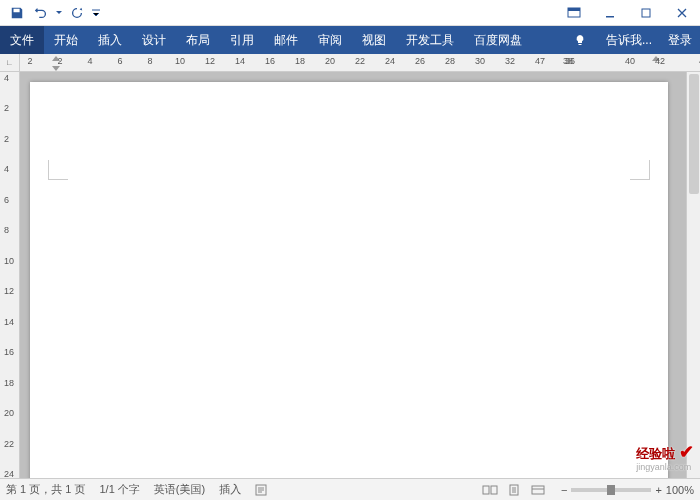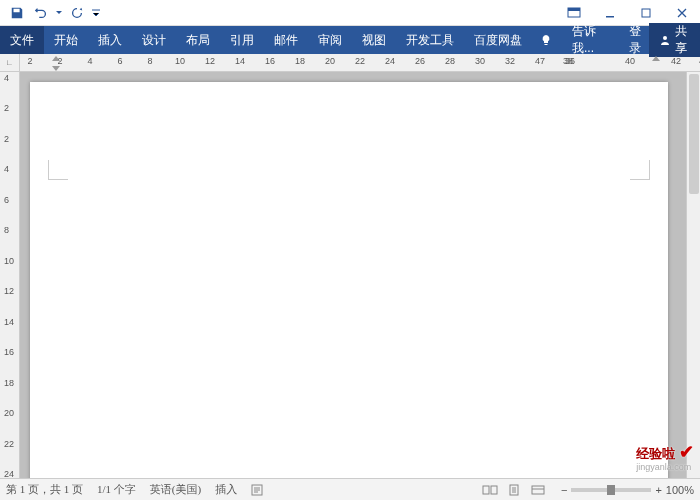--- a/index.html
+++ b/index.html
@@ -48,21 +48,21 @@
   .crop.tl::after { content:""; position:absolute; bottom:0; left:0; width:1px; height:20px; background:#ccc; }
   .crop.tr { top:78px; right:18px; width:20px; height:20px; }
   .crop.tr::before { content:""; position:absolute; bottom:0; right:0; width:20px; height:1px; background:#ccc; }
   .crop.tr::after { content:""; position:absolute; bottom:0; right:0; width:1px; height:20px; background:#ccc; }
 
   .vscroll { width:14px; background:#f0f0f0; border-left:1px solid #ccc; position:relative; }
   .vscroll .thumb { position:absolute; top:2px; left:2px; width:10px; height:120px; background:#cdcdcd; border-radius:2px; }
 
   
   .statusbar { height:22px; background:#f3f3f3; border-top:1px solid #ccc; display:flex; align-items:center; font-size:11px; color:#555; padding:0 6px; gap:14px; }
-  .statusbar .sbtn { display:flex; align-items:center; gap:2px; cursor:pointer;font-family:Liberation Serif, serif; }
+  .statusbar .sbtn { display:flex; align-items:center; gap:2px; cursor:pointer; }
   .statusbar .spacer { flex:1; }
   .viewbtns { display:flex; gap:6px; }
   .viewbtns .vb { width:18px; height:14px; display:flex; align-items:center; justify-content:center; }
   .zoomctl { display:flex; align-items:center; gap:4px; }
   .zoomslider { width:80px; height:4px; background:#ccc; position:relative; }
   .zoomslider .zthumb { position:absolute; left:50%; top:-3px; width:8px; height:10px; background:#888; transform:translateX(-50%); }
 
   
   .watermark { position:absolute; right:6px; bottom:28px; font-size:13px; color:#a00; text-shadow:0 0 2px #fff; display:flex; align-items:center; gap:4px; }
   .watermark .wmchk { color:#c00; font-weight:bold; font-size:18px; }
@@ -143,29 +143,20 @@
   <div class="tell">
     <span>
         <svg viewBox="0 0 12 12">
           <path fill="#fff" d="M6 1a3.5 3.5 0 0 0-2 6.3V9h4V7.3A3.5 3.5 0 0 0 6 1zM4.5 10h3v1h-3z"></path>
         </svg>
       </span>
     <span>告诉我...</span>
   </div>
   <div class="right">
     <div class="rbtn">登录</div>
-    <div class="share">
-      <span>
-          <svg width="12" height="12" viewBox="0 0 12 12">
-            <circle cx="6" cy="4" r="2" fill="#fff"></circle>
-            <path fill="#fff" d="M2 11c0-2 2-3 4-3s4 1 4 3H2z"></path>
-          </svg>
-        </span>
-      <span>共享</span>
-    </div>
   </div>
 </div>
 
 <div class="hruler-row">
   <div class="hruler-corner">∟</div>
   <div class="hruler" id="hruler">
     <div class="indent-markers"></div>
     <div class="right-indent"></div>
   <span class="tick-num" style="left: 10px;">2</span>
       <span class="tick-num" style="left: 40px;">2</span>
@@ -181,21 +172,21 @@
       <span class="tick-num" style="left: 340px;">22</span>
       <span class="tick-num" style="left: 370px;">24</span>
       <span class="tick-num" style="left: 400px;">26</span>
       <span class="tick-num" style="left: 430px;">28</span>
       <span class="tick-num" style="left: 460px;">30</span>
       <span class="tick-num" style="left: 490px;">32</span>
       <span class="tick-num" style="left: 520px;">47</span>
       <span class="tick-num" style="left: 550px;">36</span>
       <span class="tick-num" style="left: 548px;">38</span>
       <span class="tick-num" style="left: 610px;">40</span>
-      <span class="tick-num" style="left: 640px; margin-left: 16px;">42</span>
+      <span class="tick-num" style="left: 640px;">42</span>
       <span class="tick-num" style="left: 684px;">44</span>
     </div>
 </div>
 
 <div class="bodyarea">
   <div class="vruler" id="vruler">
       <span class="vnum" style="top: 6px;">4</span>
       <span class="vnum" style="top: 36.4615px;">2</span>
       <span class="vnum" style="top: 66.9231px;">2</span>
       <span class="vnum" style="top: 97.3846px;">4</span>

